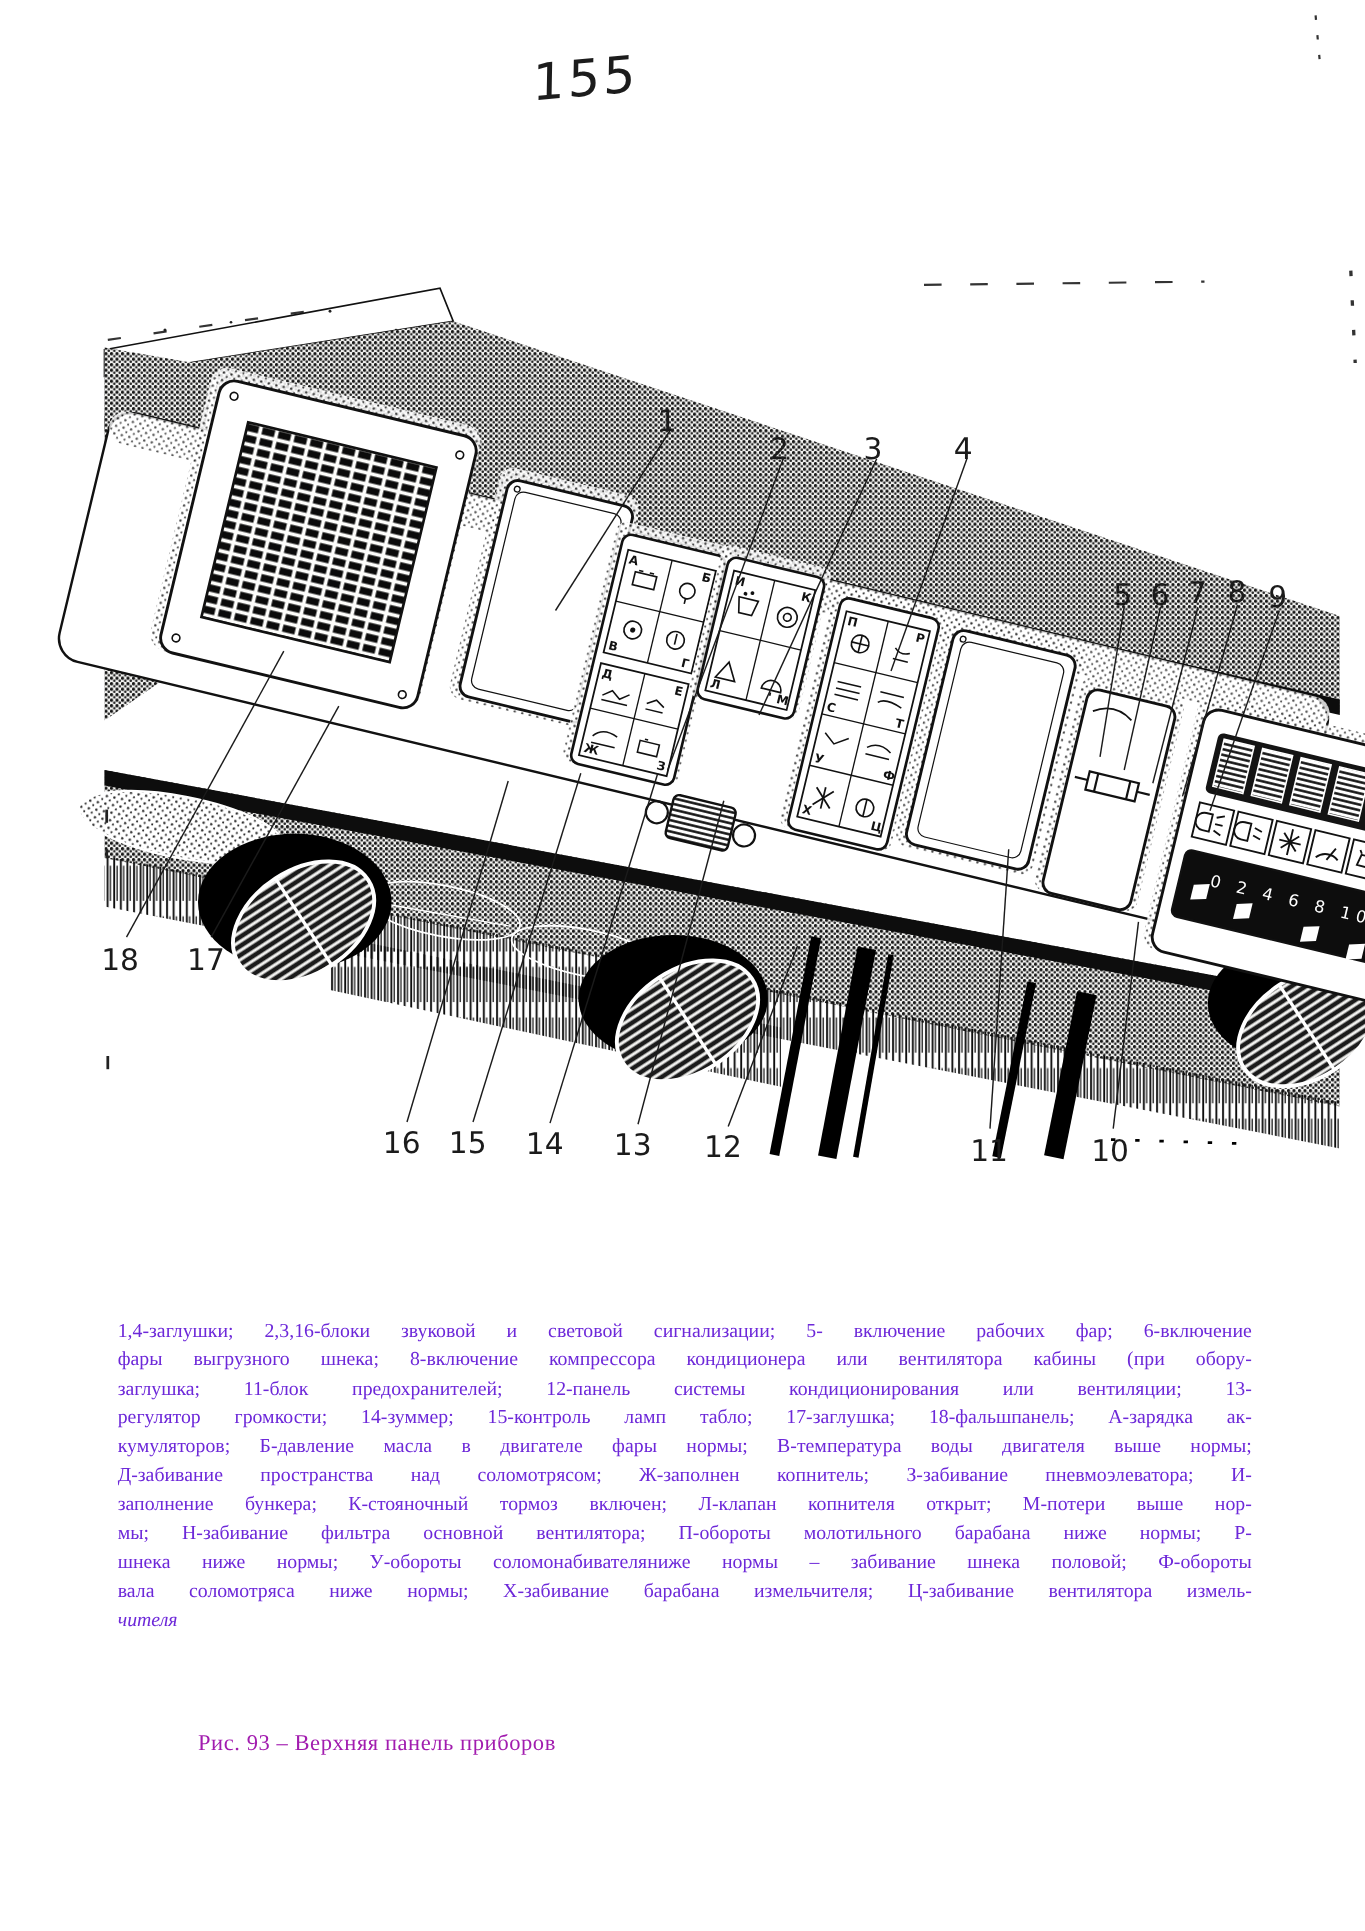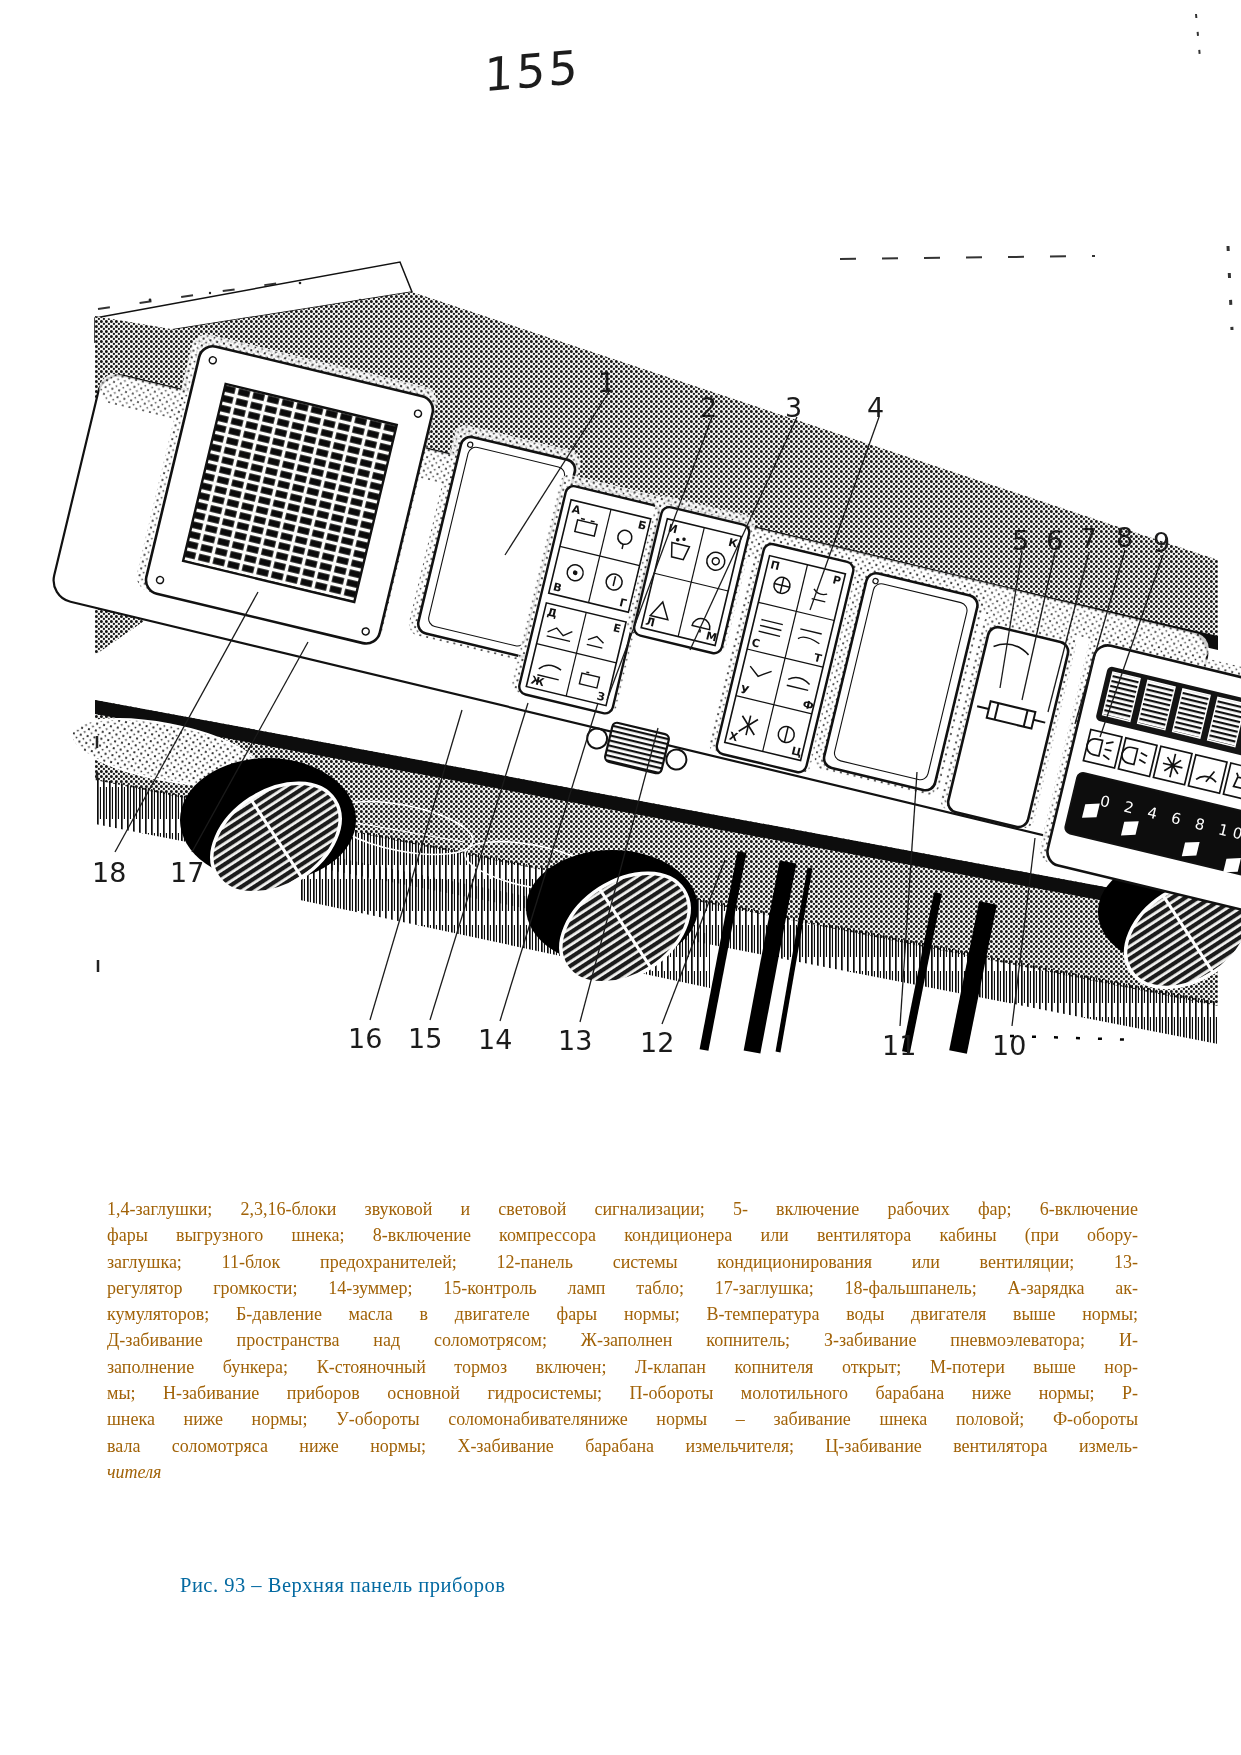--- a/index.html
+++ b/index.html
@@ -9,27 +9,27 @@
     font-family:"Liberation Serif", serif;color:#111;
   }
   .pagenum{
     position:absolute;left:484px;top:44px;
     font-family:"DejaVu Sans", sans-serif;font-size:46px;color:#1c1c1c;
     transform:rotate(-5deg) skewX(-6deg);letter-spacing:3px;
   }
   .figure-svg{position:absolute;left:0;top:0;}
   .caption{
     position:absolute;left:107px;top:1196px;width:1031px;
-    font-size:18px;line-height:26.3px;color:#a16207;
+    font-size:18px;line-height:26.3px;color:#6d28d9;
   }
   .caption .cl{text-align:justify;text-align-last:justify;white-space:normal;}
   .caption .cl.last{text-align-last:left;font-style:italic;}
   .fig-title{
     position:absolute;left:180px;top:1574px;
-    font-size:20.5px;color:#0369a1;letter-spacing:0.5px;
+    font-size:20.5px;color:#a21caf;letter-spacing:0.5px;
   }
   .co{ font-family:"DejaVu Sans", sans-serif; font-size:27px; fill:#1b1b1b; }
   .blk-letter{ font-family:"DejaVu Sans", sans-serif; font-size:11px; fill:#111; font-weight:bold;}
   .scale-txt{ font-family:"DejaVu Sans", sans-serif; font-size:15px; fill:#ffffff; letter-spacing:5px;}
 </style>
 </head>
 <body>
 
 <div class="page">
 
@@ -408,21 +408,21 @@
   </svg>
 
   <div class="caption">
     <div class="cl">1,4-заглушки; 2,3,16-блоки звуковой и световой сигнализации; 5- включение рабочих фар; 6-включение</div>
     <div class="cl">фары выгрузного шнека; 8-включение компрессора кондиционера или вентилятора кабины (при обору-</div>
     <div class="cl">заглушка; 11-блок предохранителей; 12-панель системы кондиционирования или вентиляции; 13-</div>
     <div class="cl">регулятор громкости; 14-зуммер; 15-контроль ламп табло; 17-заглушка; 18-фальшпанель; А-зарядка ак-</div>
     <div class="cl">кумуляторов; Б-давление масла в двигателе фары нормы; В-температура воды двигателя выше нормы;</div>
     <div class="cl">Д-забивание пространства над соломотрясом; Ж-заполнен копнитель; З-забивание пневмоэлеватора; И-</div>
     <div class="cl">заполнение бункера; К-стояночный тормоз включен; Л-клапан копнителя открыт; М-потери выше нор-</div>
-    <div class="cl">мы; Н-забивание приборов основной гидросистемы; П-обороты молотильного барабана ниже нормы; Р-</div>
+    <div class="cl">мы; Н-забивание фильтра основной вентилятора; П-обороты молотильного барабана ниже нормы; Р-</div>
     <div class="cl">шнека ниже нормы; У-обороты соломонабивателяниже нормы – забивание шнека половой; Ф-обороты</div>
     <div class="cl">вала соломотряса ниже нормы; Х-забивание барабана измельчителя; Ц-забивание вентилятора измель-</div>
     <div class="cl last">чителя</div>
   </div>
 
   <div class="fig-title">Рис. 93 – Верхняя панель приборов</div>
 
 </div>
 
 </body></html>

